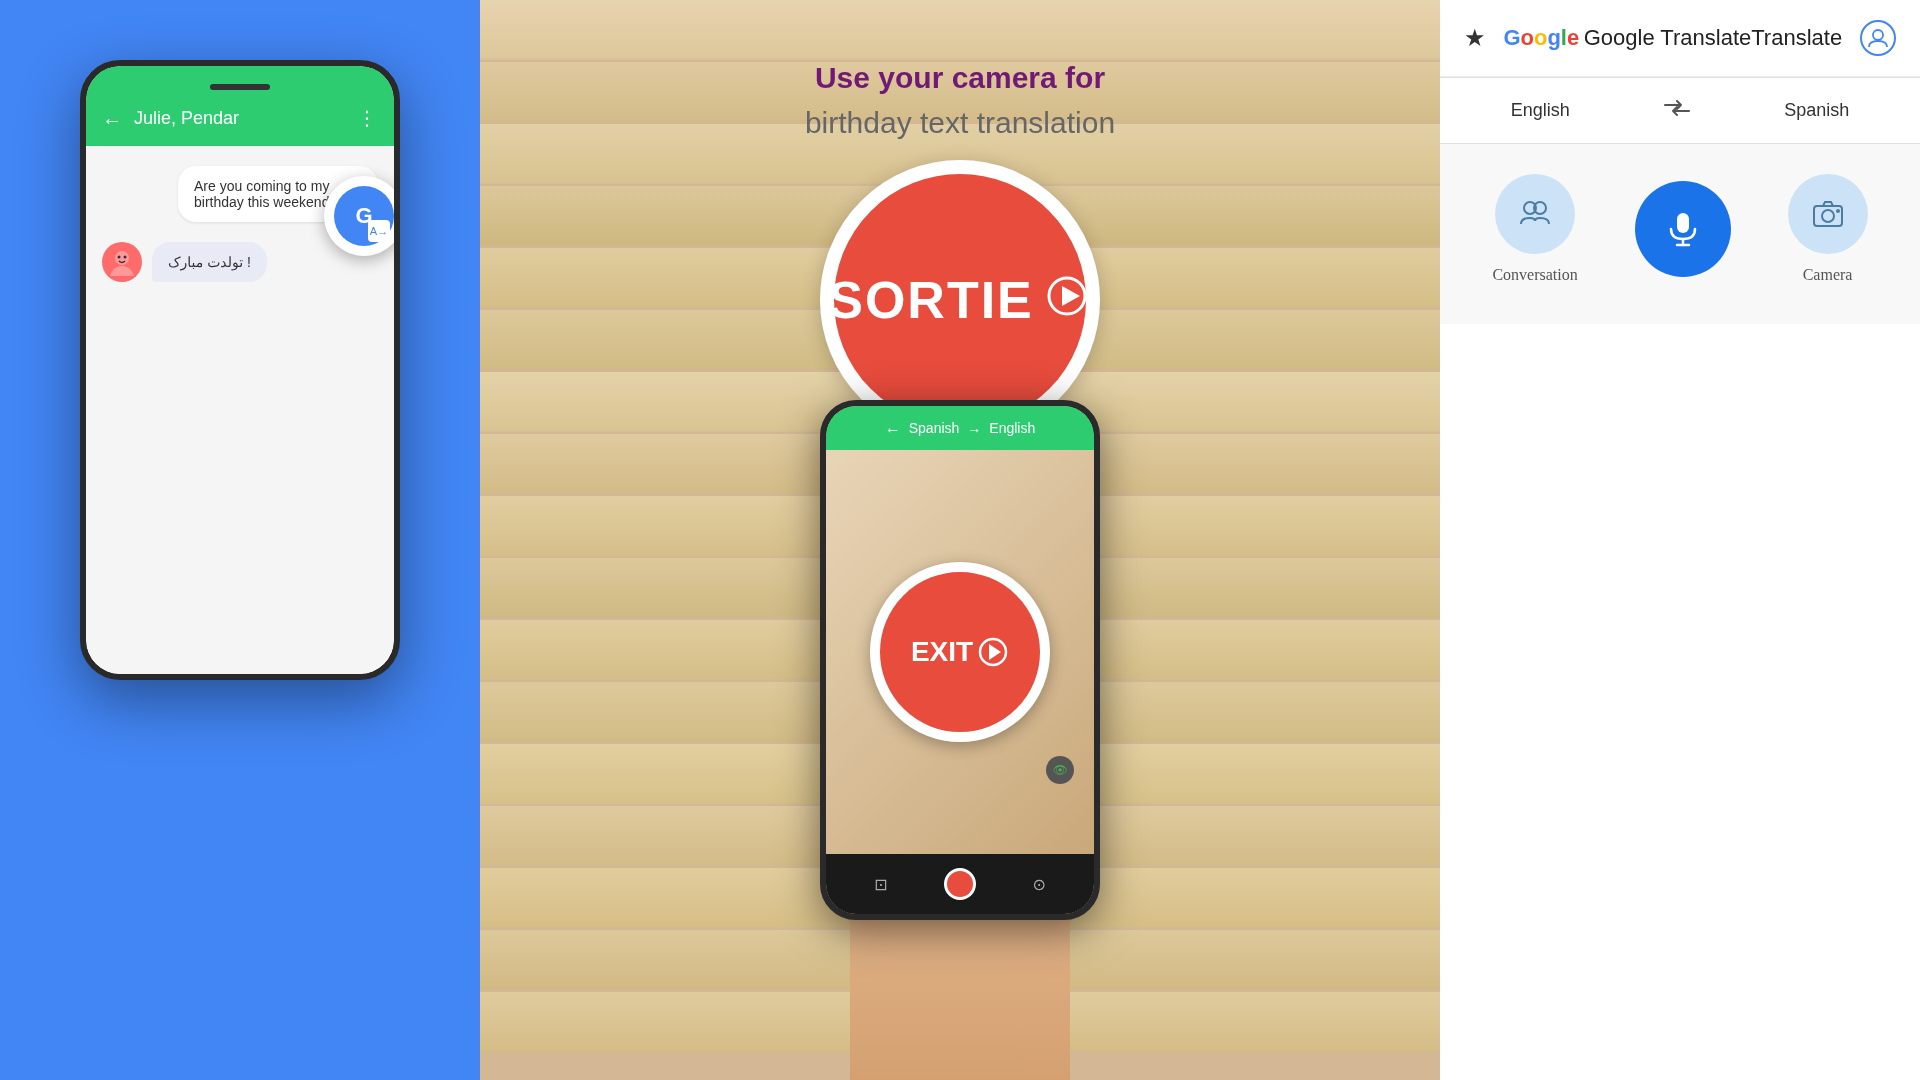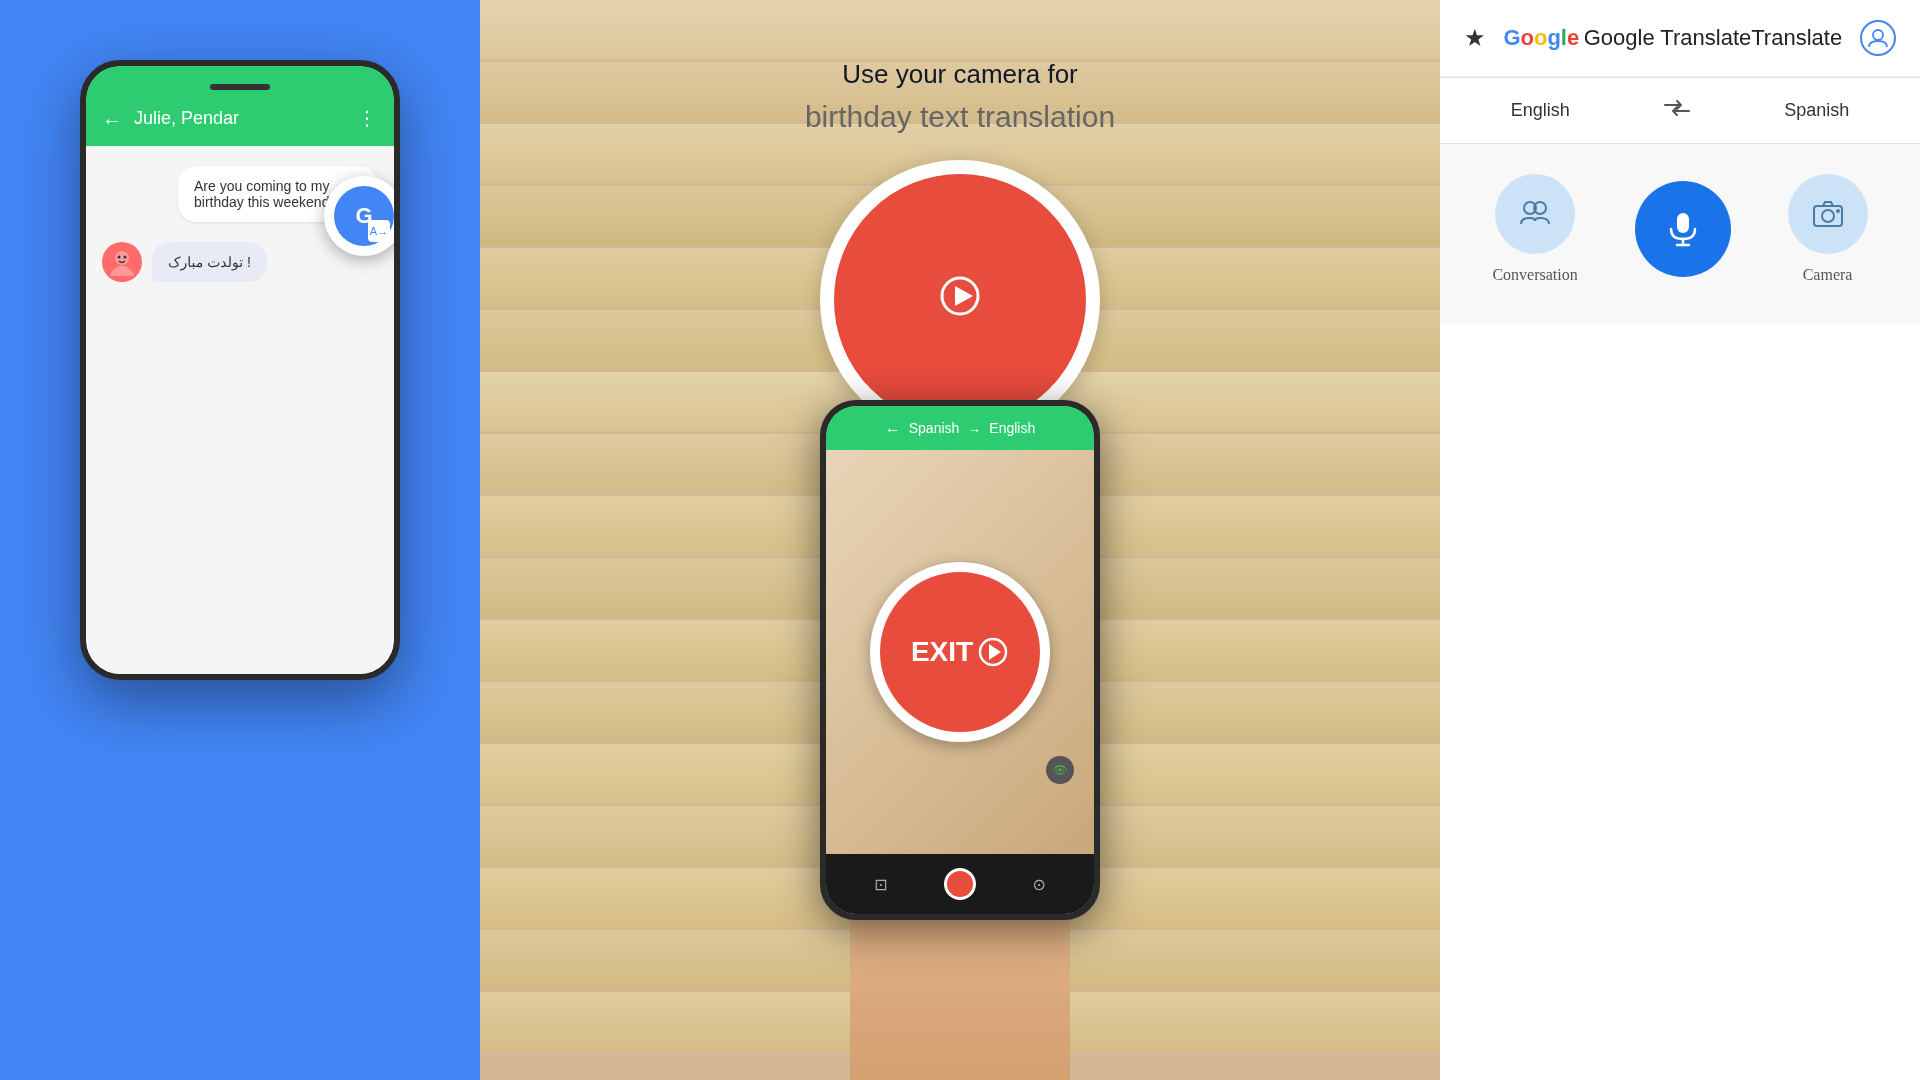--- a/index.html
+++ b/index.html
@@ -554,27 +554,28 @@
     <div class="plank" style="top:620px; background:linear-gradient(180deg,#e0cc9e,#d5be87);"></div>
     <div class="plank" style="top:682px; background:linear-gradient(180deg,#ddc99b,#d2bc86);"></div>
     <div class="plank" style="top:744px; background:linear-gradient(180deg,#e2cf9f,#d7c18a);"></div>
     <div class="plank" style="top:806px; background:linear-gradient(180deg,#dfca9e,#d4bc88);"></div>
     <div class="plank" style="top:868px; background:linear-gradient(180deg,#e1cc9c,#d6be86);"></div>
     <div class="plank" style="top:930px; background:linear-gradient(180deg,#ddc89a,#d2ba84);"></div>
     <div class="plank" style="top:992px; background:linear-gradient(180deg,#e0cb9d,#d5bd87);"></div>
   </div>
 
   <div style="position:absolute; top:55px; left:50%; transform:translateX(-50%); text-align:center; z-index:5;">
-    <div style="font-size:26px; color:#0f172a; font-weight:400; line-height:1.5;">Use your camera for</div>
+    <div style="font-size:30px; color:#701a75; font-weight:700; line-height:1.5;">Use your camera for</div>
     <div style="font-size:30px; color:#666; font-weight:400; line-height:1.5;">birthday text translation</div>
   </div>
 
   <div class="sortie-sign">
     <div class="sortie-circle">
       <div class="sortie-text-container">
+        <span class="sortie-text">SORTIE</span>
         <span class="sortie-arrow">
           <svg width="50" height="40" viewBox="0 0 50 40">
             <circle cx="25" cy="20" r="18" fill="none" stroke="white" stroke-width="3"></circle>
             <polygon points="20,10 38,20 20,30" fill="white"></polygon>
           </svg>
         </span>
       </div>
     </div>
   </div>
 

